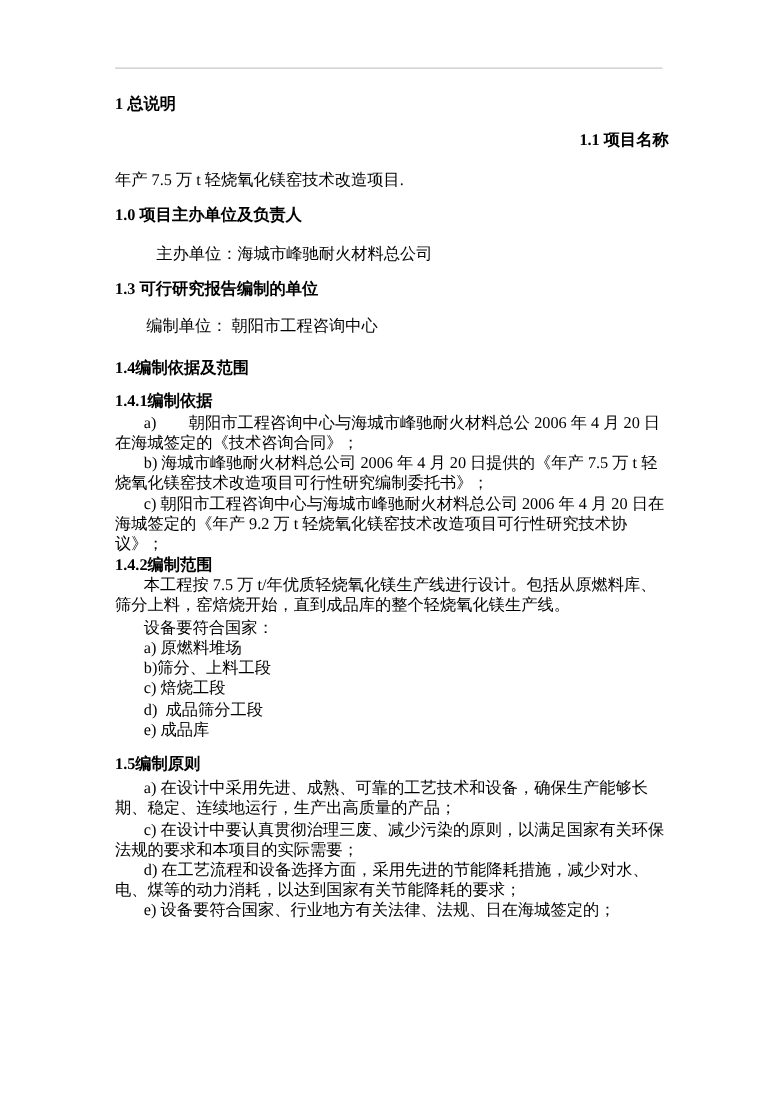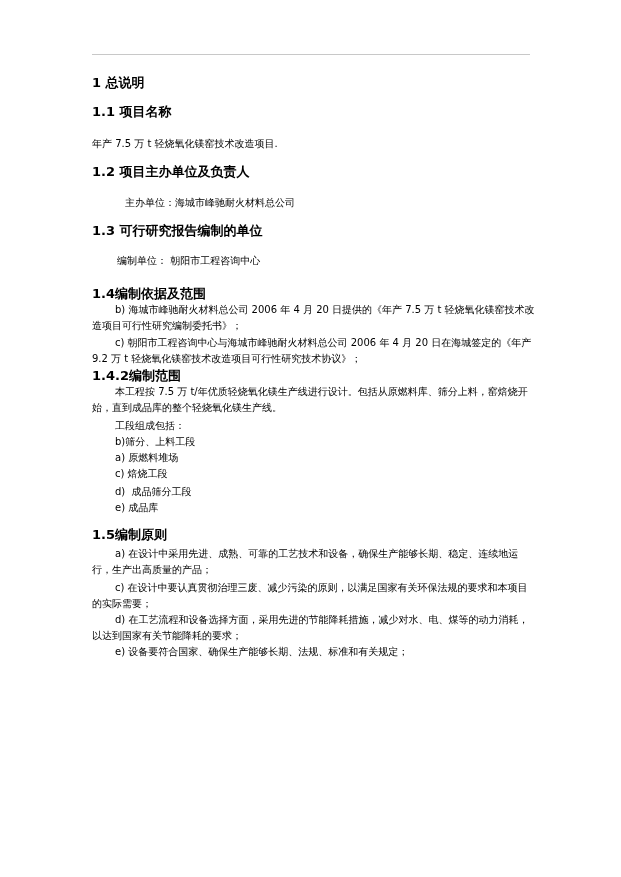--- a/index.html
+++ b/index.html
@@ -9,75 +9,77 @@
     font-family: "DejaVu Sans", sans-serif;
     color: #000000;
     overflow: hidden;
   }
   .page { width: 621px; height: 877px; position: relative; }
   .rule {
     margin: 54px 91px 0 92px;
     border-top: 1px solid #c8c8c8;
     height: 0;
   }
-  .content { padding: 0 86px 0 92px; }
+  .content { padding: 0 86px 0 92px; font-family: Liberation Serif, serif; }
   .content div { margin: 0; }
   .h { font-weight: bold; font-size: 13px; line-height: 16px; }
-  .p { font-size: 10px; line-height: 16px; }
+  .p { font-size: 13px; line-height: 16px; }
   .ti  { text-indent: 23px; }
   .ind23 { padding-left: 23px; }
   .ind25 { padding-left: 25px; }
   .ind33 { padding-left: 33px; }
   .mt0 { margin-top: 0 !important; }
   .mt1 { margin-top: 1px !important; }
   .mt2 { margin-top: 2px !important; }
   .mt3 { margin-top: 3px !important; }
   .mt11 { margin-top: 11px !important; }
   .mt12 { margin-top: 12px !important; }
-  .mt13 { margin-top: 13px !important; }
+  .mt13 { margin-top: 13px !important; text-align: right; }
   .mt14 { margin-top: 14px !important; }
   .mt15 { margin-top: 15px !important; }
   .mt16 { margin-top: 16px !important; }
   .mt17 { margin-top: 17px !important; }
   .mt20 { margin-top: 20px !important; }
 </style>
 </head>
 <body>
 
 <div class="page">
 
   <div class="rule"></div>
 
   <div class="content">
 
     <div class="h mt20">1 总说明</div>
 
     <div class="h mt13">1.1 项目名称</div>
     <div class="p mt16">年产 7.5 万 t 轻烧氧化镁窑技术改造项目.</div>
 
-    <div class="h mt12">1.2 项目主办单位及负责人</div>
+    <div class="h mt12">1.0 项目主办单位及负责人</div>
     <div class="p ind33 mt15">主办单位：海城市峰驰耐火材料总公司</div>
 
     <div class="h mt12">1.3 可行研究报告编制的单位</div>
     <div class="p ind25 mt14">编制单位：&nbsp;朝阳市工程咨询中心</div>
 
     <div class="h mt17">1.4编制依据及范围</div>
 
+    <div class="h mt11">1.4.1编制依据</div>
+    <div class="p ti mt1">a)　　朝阳市工程咨询中心与海城市峰驰耐火材料总公 2006 年 4 月 20 日在海城签定的《技术咨询合同》；</div>
     <div class="p ti mt0">b) 海城市峰驰耐火材料总公司 2006 年 4 月 20 日提供的《年产 7.5 万 t 轻烧氧化镁窑技术改造项目可行性研究编制委托书》；</div>
     <div class="p ti mt1">c) 朝阳市工程咨询中心与海城市峰驰耐火材料总公司 2006 年 4 月 20 日在海城签定的《年产 9.2 万 t 轻烧氧化镁窑技术改造项目可行性研究技术协议》；</div>
 
     <div class="h mt1">1.4.2编制范围</div>
     <div class="p ti mt0">本工程按 7.5 万 t/年优质轻烧氧化镁生产线进行设计。包括从原燃料库、筛分上料，窑焙烧开始，直到成品库的整个轻烧氧化镁生产线。</div>
-    <div class="p ind23 mt2">工段组成包括：</div>
+    <div class="p ind23 mt2">设备要符合国家：</div>
+    <div class="p ind23 mt0">a) 原燃料堆场</div>
     <div class="p ind23 mt0">b)筛分、上料工段</div>
-    <div class="p ind23 mt0">a) 原燃料堆场</div>
     <div class="p ind23 mt0">c) 焙烧工段</div>
     <div class="p ind23 mt2">d)&nbsp; 成品筛分工段</div>
     <div class="p ind23 mt0">e) 成品库</div>
 
     <div class="h mt11">1.5编制原则</div>
     <div class="p ti mt3">a) 在设计中采用先进、成熟、可靠的工艺技术和设备，确保生产能够长期、稳定、连续地运行，生产出高质量的产品；</div>
     <div class="p ti mt2">c) 在设计中要认真贯彻治理三废、减少污染的原则，以满足国家有关环保法规的要求和本项目的实际需要；</div>
     <div class="p ti mt0">d) 在工艺流程和设备选择方面，采用先进的节能降耗措施，减少对水、电、煤等的动力消耗，以达到国家有关节能降耗的要求；</div>
-    <div class="p ti mt0">e) 设备要符合国家、确保生产能够长期、法规、标准和有关规定；</div>
+    <div class="p ti mt0">e) 设备要符合国家、行业地方有关法律、法规、日在海城签定的；</div>
 
   </div>
 </div>
 
 </body></html>

